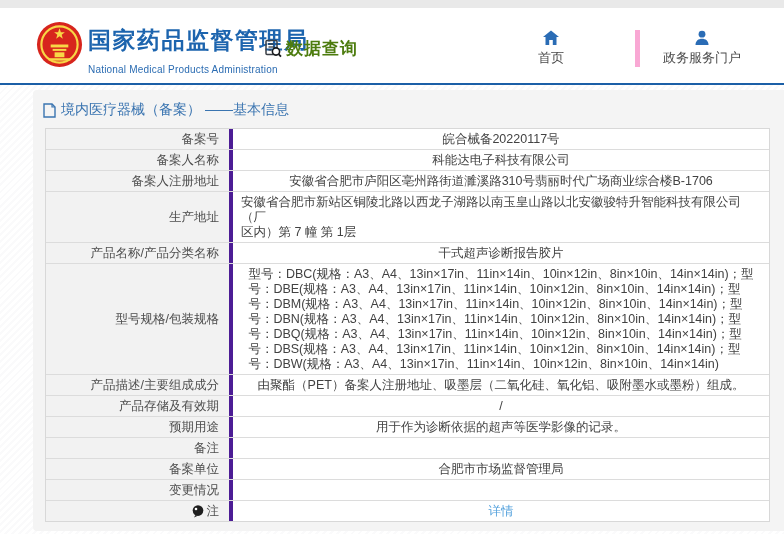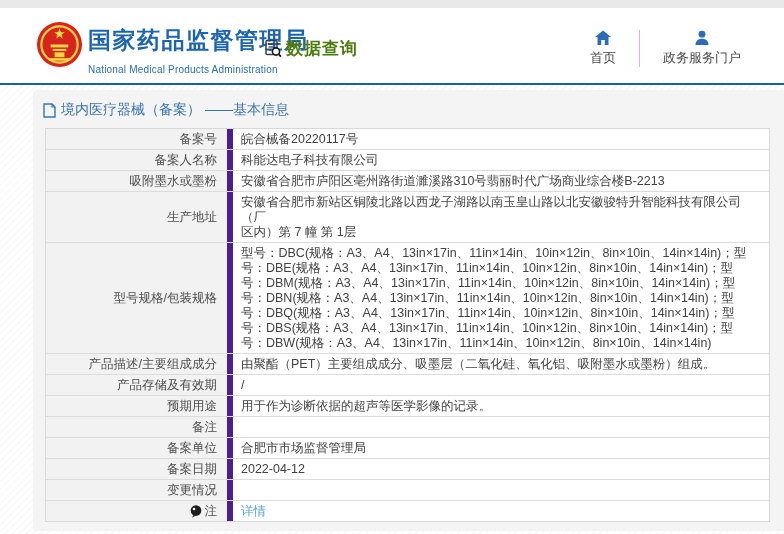--- a/index.html
+++ b/index.html
@@ -8,36 +8,36 @@
   .topstrip { position:absolute; left:0; top:0; width:784px; height:8px; background:#e9e9e9; }
   .header { position:absolute; left:0; top:8px; width:784px; height:75px; background:#fff; }
   .emblem { position:absolute; left:36px; top:13px; width:47px; height:47px; }
   .brand { position:absolute; left:88px; top:19px; }
   .brand-title { font-size:23px; font-weight:bold; color:#1c64ae; letter-spacing:1.5px; line-height:26px; }
   .brand-sub { font-size:10px; color:#2b6cb2; margin-top:11px; letter-spacing:0.2px; }
   .dataquery { position:absolute; left:263px; top:29px; display:flex; align-items:center; gap:3px; cursor:pointer; }
   .dataquery-label { font-size:17px; font-weight:600; color:#4d7c0f; letter-spacing:1px; }
   .nav { position:absolute; right:20px; top:22px; display:flex; align-items:stretch; }
   .nav-item { display:flex; flex-direction:column; align-items:center; gap:3px; cursor:pointer; padding:0 23px; }
-  .nav-item + .nav-item { border-left:1px solid #f9a8d4; }
+  .nav-item + .nav-item { border-left:5px solid #f9a8d4;margin-left:48px; }
   .nav-label { font-size:13px; color:#4a4a4a; white-space:nowrap; }
   .blueline { position:absolute; left:0; top:83px; width:784px; height:2px; background:#1b5fa7; }
   .content-bg { position:absolute; left:0; top:85px; width:784px; height:449px;
     background:repeating-linear-gradient(135deg,#fafafb 0 2px,#ffffff 2px 5px); }
   .panel { position:absolute; left:33px; top:90px; width:758px; height:441px; background:#f4f4f4; border-radius:4px; }
   .panel-title { display:flex; align-items:center; gap:5px; padding:11px 0 9px 10px;
     font-size:14px; color:#3a74b0; }
   .table { margin-left:12px; width:725px; border:1px solid #d8d8d8; background:#fff; }
   .trow { display:flex; align-items:stretch; }
   .trow + .trow { border-top:1px solid #dcdcdc; }
-  .tlabel { width:187px; min-height:20px; background:#f2f2f2; border-right:6px solid #4c1d95;
+  .tlabel { width:187px; min-height:20px; background:#f2f2f2; border-right:4px solid #4c1d95;
     display:flex; align-items:center; justify-content:flex-end; gap:3px; text-align:right;
     padding:2.5px 10px; font-size:12.5px; line-height:15px; color:#4d4d4d; }
   .tvalue { flex:1; min-height:20px; display:flex; align-items:center;
-    padding:2.5px 8px; font-size:12.5px; line-height:15px; color:#424242; background:#fff; }
+    padding:2.5px 8px; font-size:12.5px; line-height:15px; color:#424242; background:#fff;justify-content:center; }
   .tvalue .val { white-space:pre-line; word-break:break-word; }
   .tvalue .val.link { color:#52a0dc; cursor:pointer; }
   .note-ico { display:none; line-height:0; }
   .note-ico.show { display:inline-block; }
   svg { display:block; }
 </style>
 </head>
 <body>
 
 <div class="topstrip"></div>
@@ -123,38 +123,47 @@
           <span>备案人名称</span>
         </div>
         <div class="tvalue">
           <span class="val">科能达电子科技有限公司</span>
         </div>
       </div>
 
       <div class="trow">
         <div class="tlabel">
 
-          <span>吸附墨水或墨粉</span>
-        </div>
-        <div class="tvalue">
-          <span class="val">安徽省合肥市庐阳区亳州路街道濉溪路310号翡丽时代广场商业综合楼B-2213</span>
+          <span>备案人注册地址</span>
+        </div>
+        <div class="tvalue">
+          <span class="val">安徽省合肥市庐阳区亳州路街道濉溪路310号翡丽时代广场商业综合楼B-1706</span>
         </div>
       </div>
 
       <div class="trow">
         <div class="tlabel">
 
           <span>生产地址</span>
         </div>
         <div class="tvalue">
           <span class="val">安徽省合肥市新站区铜陵北路以西龙子湖路以南玉皇山路以北安徽骏特升智能科技有限公司（厂
 区内）第 7 幢 第 1层</span>
         </div>
       </div>
 
+      <div class="trow">
+        <div class="tlabel">
+
+          <span>产品名称/产品分类名称</span>
+        </div>
+        <div class="tvalue">
+          <span class="val">干式超声诊断报告胶片</span>
+        </div>
+      </div>
 
       <div class="trow">
         <div class="tlabel">
 
           <span>型号规格/包装规格</span>
         </div>
         <div class="tvalue">
           <span class="val">型号：DBC(规格：A3、A4、13in×17in、11in×14in、10in×12in、8in×10in、14in×14in)；型
 号：DBE(规格：A3、A4、13in×17in、11in×14in、10in×12in、8in×10in、14in×14in)；型
 号：DBM(规格：A3、A4、13in×17in、11in×14in、10in×12in、8in×10in、14in×14in)；型
@@ -164,21 +173,21 @@
 号：DBW(规格：A3、A4、13in×17in、11in×14in、10in×12in、8in×10in、14in×14in)</span>
         </div>
       </div>
 
       <div class="trow">
         <div class="tlabel">
 
           <span>产品描述/主要组成成分</span>
         </div>
         <div class="tvalue">
-          <span class="val">由聚酯（PET）主要组成成分、吸墨层（二氧化硅、氧化铝、吸附墨水或墨粉）组成。</span>
+          <span class="val">由聚酯（PET）备案人注册地址、吸墨层（二氧化硅、氧化铝、吸附墨水或墨粉）组成。</span>
         </div>
       </div>
 
       <div class="trow">
         <div class="tlabel">
 
           <span>产品存储及有效期</span>
         </div>
         <div class="tvalue">
           <span class="val">/</span>
@@ -208,29 +217,20 @@
       <div class="trow">
         <div class="tlabel">
 
           <span>备案单位</span>
         </div>
         <div class="tvalue">
           <span class="val">合肥市市场监督管理局</span>
         </div>
       </div>
 
-      <div class="trow">
-        <div class="tlabel">
-
-          <span>备案日期</span>
-        </div>
-        <div class="tvalue">
-          <span class="val">2022-04-12</span>
-        </div>
-      </div>
 
       <div class="trow">
         <div class="tlabel">
 
           <span>变更情况</span>
         </div>
         <div class="tvalue">
           <span class="val"></span>
         </div>
       </div>

